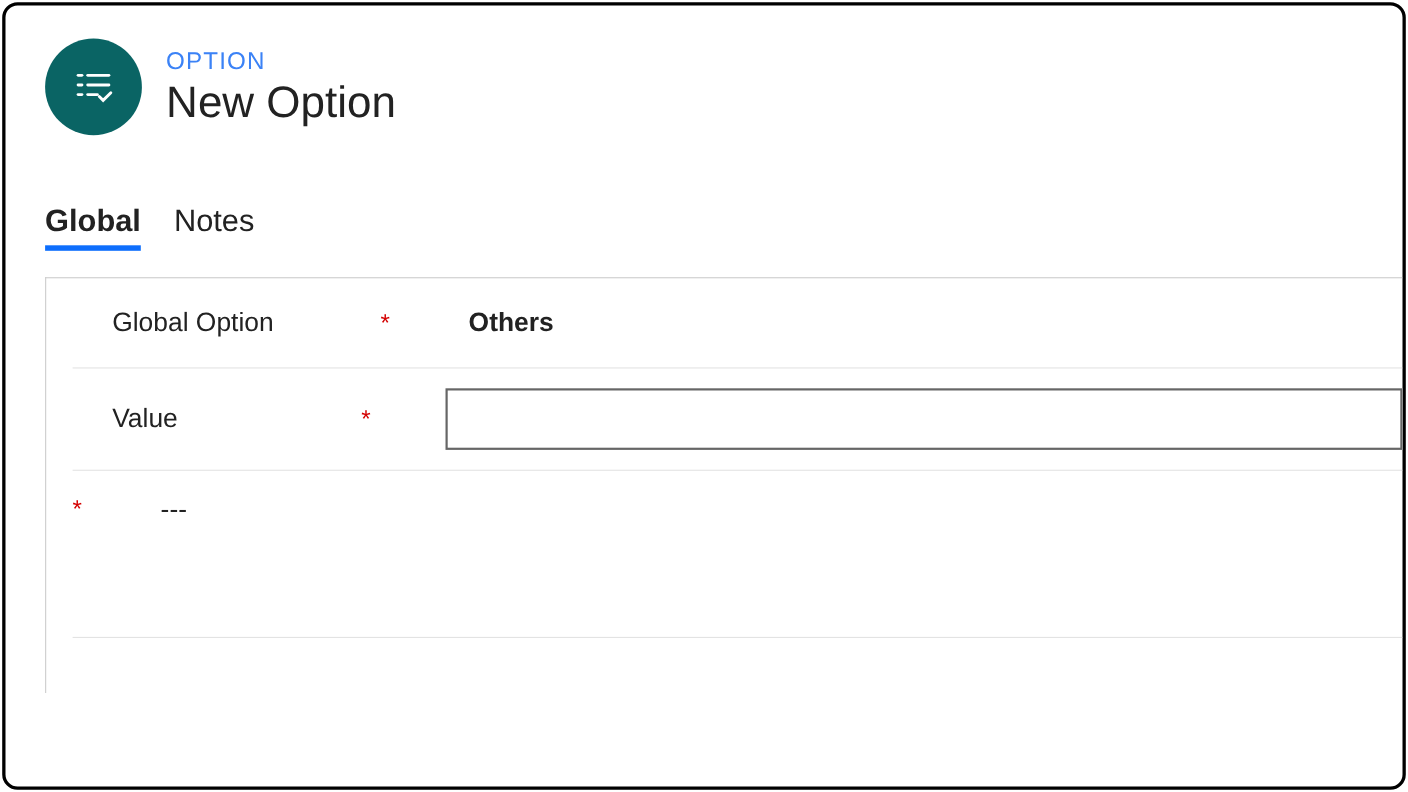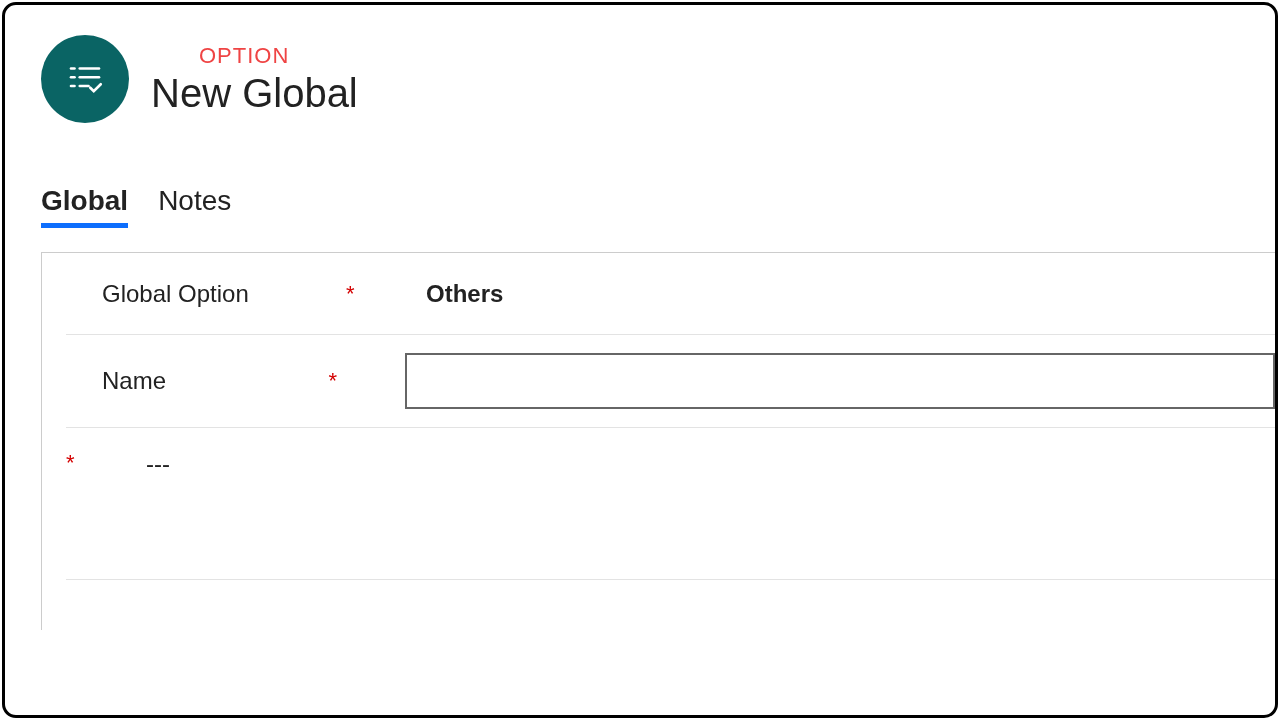--- a/index.html
+++ b/index.html
@@ -21,21 +21,21 @@
     width: 88px; height: 88px;
     border-radius: 50%;
     background: #0a6464;
     display: flex;
     align-items: center;
     justify-content: center;
     flex-shrink: 0;
   }
   .icon-circle svg { width: 42px; height: 42px; }
   .header-text { margin-left: 22px; }
-  .entity-label { font-size: 22px; letter-spacing: 1px; color: #ef4444; margin-left: 48px; }
+  .entity-label { font-size: 22px; letter-spacing: 1px; color: #3b82f6; }
   .entity-title { font-size: 40px; font-weight: 400; color: #222; margin-top: 2px; }
   .tabs {
     display: flex;
     gap: 30px;
     padding: 62px 0 0 36px;
   }
   .tab {
     font-size: 28px;
     color: #222;
     padding-bottom: 6px;
@@ -107,41 +107,41 @@
         <line x1="18" y1="12" x2="40" y2="12"></line>
         <line x1="8" y1="22" x2="12" y2="22"></line>
         <line x1="18" y1="22" x2="40" y2="22"></line>
         <line x1="8" y1="32" x2="12" y2="32"></line>
         <line x1="18" y1="32" x2="28" y2="32"></line>
         <polyline points="30,34 34,38 42,30"></polyline>
       </svg>
     </div>
     <div class="header-text">
       <div class="entity-label">OPTION</div>
-      <div class="entity-title">New Global</div>
+      <div class="entity-title">New Option</div>
     </div>
   </div>
 
   <div class="tabs">
     <div class="tab active">Global</div>
     <div class="tab">Notes</div>
   </div>
 
   <div class="panel">
 
     <div class="row">
       <div class="label-col">Global Option</div>
       <div class="req-col">*</div>
       <div class="value-col bold">
         <span>Others</span>
       </div>
     </div>
 
     <div class="row">
-      <div class="label-col">Name</div>
+      <div class="label-col">Value</div>
       <div class="req-col">*</div>
       <div class="value-col">
         <input type="text" class="name-input" autofocus="" value="" style="">
       </div>
     </div>
 
     <div class="row tall">
       <div class="req-col">*</div>
       <div class="value-col">
         <span>---</span>

